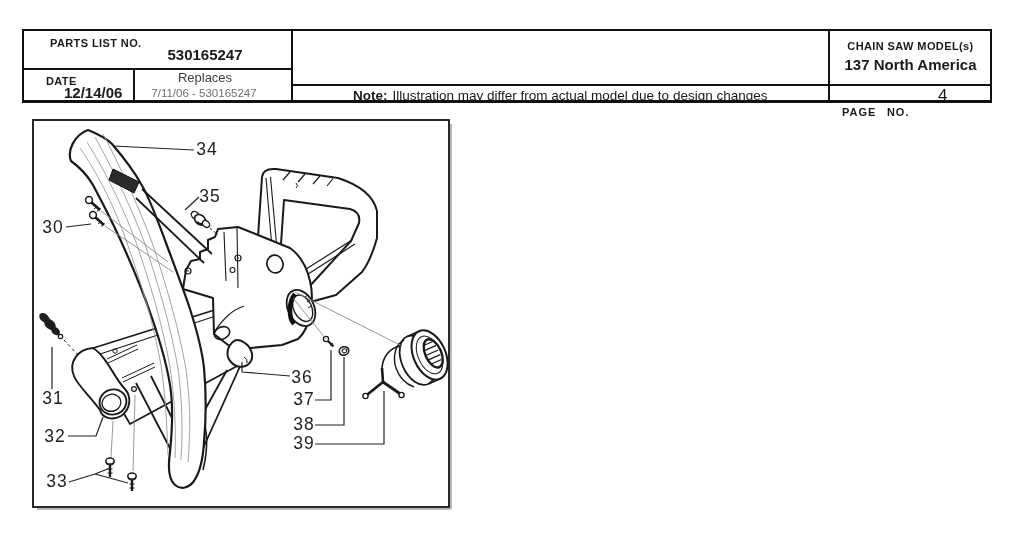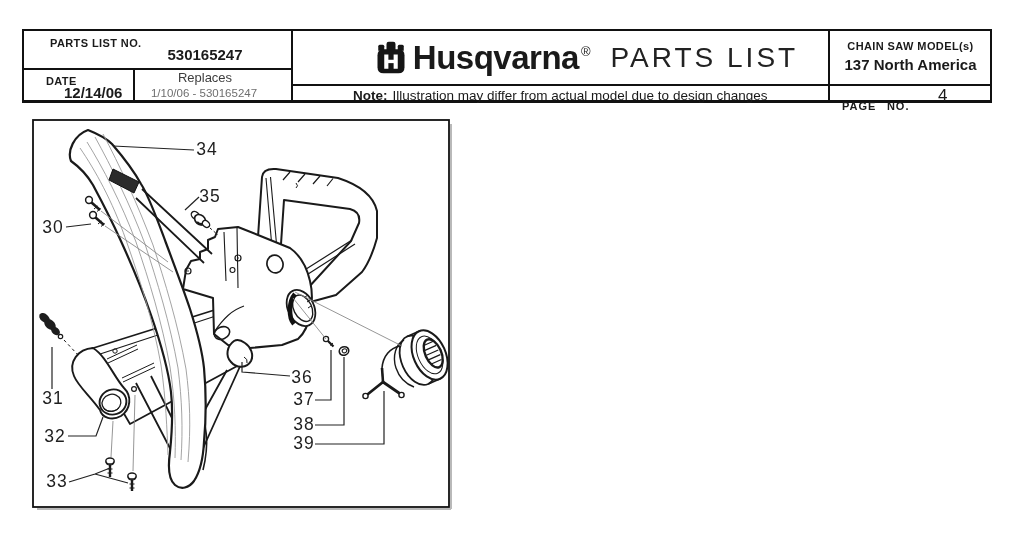--- a/index.html
+++ b/index.html
@@ -48,51 +48,37 @@
   <div class="hdr">
 
     <div class="cell sec-left">
       <span class="abs t-xs" style="left:26px; top:6px;">PARTS LIST NO.</span>
       <span class="abs t-val" style="left:101px; top:15px; width:160px; text-align:center;">530165247</span>
       <div class="row-split" style="top:37px;"></div>
       <div class="abs" style="left:109px; top:39px; bottom:0; border-left:2px solid #111;"></div>
       <span class="abs t-xs" style="left:22px; top:44px;">DATE</span>
       <span class="abs t-val" style="left:40px; top:53px;">12/14/06</span>
       <span class="abs replaces-lbl" style="left:111px; top:39px; width:140px; text-align:center;">Replaces</span>
-      <span class="abs replaces-val" style="left:105px; top:56px; width:150px; text-align:center;">1/10/06 - 530165247</span>
+      <span class="abs replaces-val" style="left:105px; top:56px; width:150px; text-align:center;">7/11/06 - 530165247</span>
     </div>
 
     <div class="cell sec-center">
-      <div class="brandrow">
-        <svg width="36" height="33" viewBox="0 0 40 44">
-          <path fill="#151515" d="M14,12 L14,4 Q14,1 17,1 L23,1 Q26,1 26,4 L26,12 Z"></path>
-          <path fill="#151515" d="M3,13 L3,7 Q3,5 5,5 L9,5 Q11,5 11,7 L11,13 Z"></path>
-          <path fill="#151515" d="M29,13 L29,7 Q29,5 31,5 L35,5 Q37,5 37,7 L37,13 Z"></path>
-          <path fill="#151515" d="M2,19 Q2,11 10,11 L30,11 Q38,11 38,19 L38,35 Q38,43 30,43 L10,43 Q2,43 2,35 Z"></path>
-          <rect x="11" y="18" width="5.5" height="19" fill="#fff"></rect>
-          <rect x="23.5" y="18" width="5.5" height="19" fill="#fff"></rect>
-          <rect x="13" y="25" width="14" height="4.5" fill="#fff"></rect>
-        </svg>
-        <span class="brand-word">Husqvarna</span>
-        <span class="brand-reg">®</span>
-        <span class="doc-title">PARTS LIST</span>
-      </div>
       <div class="noterow">
         <b>Note:</b>
         <span>Illustration may differ from actual model due to design changes</span>
       </div>
     </div>
 
     <div class="cell sec-right">
       <div class="modelrow">
         <span class="abs t-xs" style="left:0; right:0; top:9px; text-align:center;">CHAIN SAW MODEL(s)</span>
         <span class="abs t-val" style="left:0; right:0; top:25px; text-align:center;">137 North America</span>
       </div>
       <div class="pagerow">
-        <span class="abs t-xs" style="left:12px; top:14px; letter-spacing:1px;">PAGE  NO.</span>
+        <span class="abs t-xs" style="left:12px; top:20px; letter-spacing:1px;">PAGE  NO.</span>
         <span class="abs" style="left:108px; top:0px; font-size:17px;">4</span>
       </div>
     </div>
   </div>
 
   <svg class="diagram" width="1024" height="540" viewBox="0 0 1024 540">
 
     <g>
       <line x1="451" y1="124" x2="451" y2="509" stroke="#b9b9b9" stroke-width="2"></line>
       <line x1="37" y1="509" x2="451" y2="509" stroke="#b9b9b9" stroke-width="2"></line>

